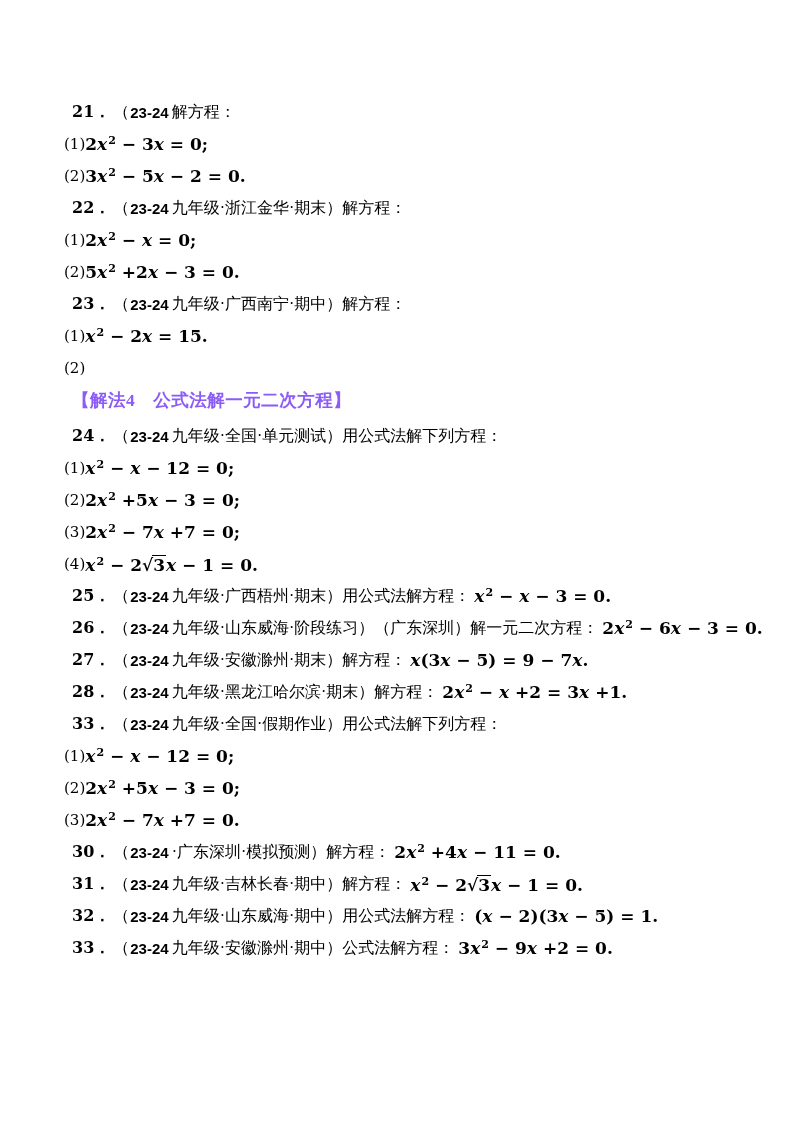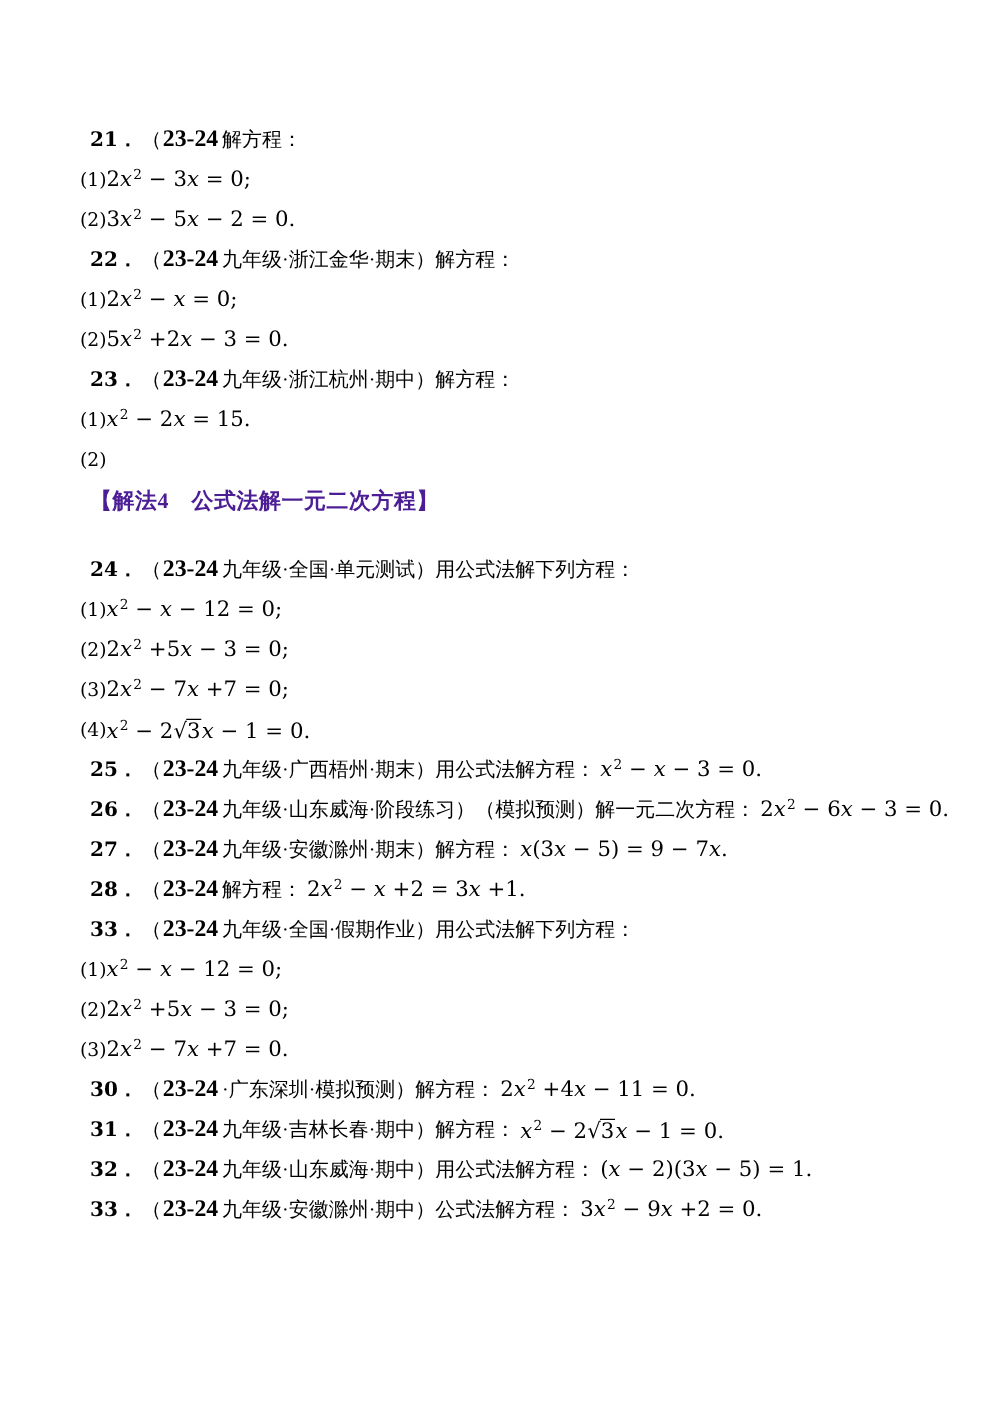--- a/index.html
+++ b/index.html
@@ -20,46 +20,46 @@
     padding-left:64px;
     white-space:nowrap;
   }
   .head{padding-left:72px;}
   .num{
     font-family:"DejaVu Serif","Liberation Serif",serif;
     font-weight:bold;font-size:16px;margin-right:3px;
   }
   .zh{font-size:16px;}
   .yr{
-    font-family:Liberation Serif, serif;
-    font-weight:bold;font-size:19px;margin:0 3px 0 1px;
+    font-family:Liberation Sans, sans-serif;
+    font-weight:bold;font-size:15px;margin:0 3px 0 1px;
   }
   .ptag{
     font-family:"DejaVu Serif","Liberation Serif",serif;
     font-size:15px;
   }
   .math{
     font-family:"DejaVu Serif","Liberation Serif",serif;
-    font-weight:normal;font-size:17px;line-height:1;
+    font-weight:bold;font-size:17px;line-height:1;
   }
   .math i{font-style:italic;}
   .math sup{
     font-size:11px;line-height:0;
     vertical-align:baseline;position:relative;top:-6px;margin-left:1px;
   }
   .math .rt{letter-spacing:0;}
   .math .rd{
     display:inline-block;border-top:1.5px solid #000;
     margin-left:-1px;padding:1px 1px 0 1px;line-height:1;
   }
   .ieq{margin-left:4px;}
   .sect{
     height:32px;display:flex;align-items:center;
-    padding-left:72px;margin-bottom:24px;
-    color:#4c1d95;font-weight:bold;font-size:17.5px;
+    padding-left:72px;margin-bottom:4px;
+    color:#8b5cf6;font-weight:bold;font-size:17.5px;
     letter-spacing:0.5px;
   }
 </style>
 </head>
 <body>
 
 <div class="ws">
 
   <div class="line head">
     <span class="num">21．</span>
@@ -89,21 +89,21 @@
   </div>
   <div class="line">
     <span class="ptag">(2)</span>
       <span class="math">5<i>x</i><sup>2</sup> +2<i>x</i> − 3 = 0.</span>
   </div>
 
   <div class="line head">
     <span class="num">23．</span>
       <span class="zh">（</span>
       <span class="yr">23-24</span>
-      <span class="zh">九年级·浙江杭州·期中）</span>
+      <span class="zh">九年级·广西南宁·期中）</span>
       <span class="zh">解方程：</span>
   </div>
   <div class="line">
     <span class="ptag">(1)</span>
       <span class="math"><i>x</i><sup>2</sup> − 2<i>x</i> = 15.</span>
   </div>
   <div class="line">
     <span class="ptag">(2)</span>
   </div>
 
@@ -140,37 +140,38 @@
       <span class="zh">九年级·广西梧州·期末）</span>
       <span class="zh">用公式法解方程：</span>
       <span class="math ieq"><i>x</i><sup>2</sup> − <i>x</i> − 3 = 0.</span>
   </div>
 
   <div class="line head">
     <span class="num">26．</span>
       <span class="zh">（</span>
       <span class="yr">23-24</span>
       <span class="zh">九年级·山东威海·阶段练习）</span>
-      <span class="zh">（模拟预测）解一元二次方程：</span>
+      <span class="zh">（广东深圳）解一元二次方程：</span>
       <span class="math ieq">2<i>x</i><sup>2</sup> − 6<i>x</i> − 3 = 0.</span>
   </div>
 
   <div class="line head">
     <span class="num">27．</span>
       <span class="zh">（</span>
       <span class="yr">23-24</span>
       <span class="zh">九年级·安徽滁州·期末）</span>
       <span class="zh">解方程：</span>
       <span class="math ieq"><i>x</i>(3<i>x</i> − 5) = 9 − 7<i>x</i>.</span>
   </div>
 
   <div class="line head">
     <span class="num">28．</span>
       <span class="zh">（</span>
       <span class="yr">23-24</span>
+      <span class="zh">九年级·黑龙江哈尔滨·期末）</span>
       <span class="zh">解方程：</span>
       <span class="math ieq">2<i>x</i><sup>2</sup> − <i>x</i> +2 = 3<i>x</i> +1.</span>
   </div>
 
   <div class="line head">
     <span class="num">33．</span>
       <span class="zh">（</span>
       <span class="yr">23-24</span>
       <span class="zh">九年级·全国·假期作业）</span>
       <span class="zh">用公式法解下列方程：</span>

